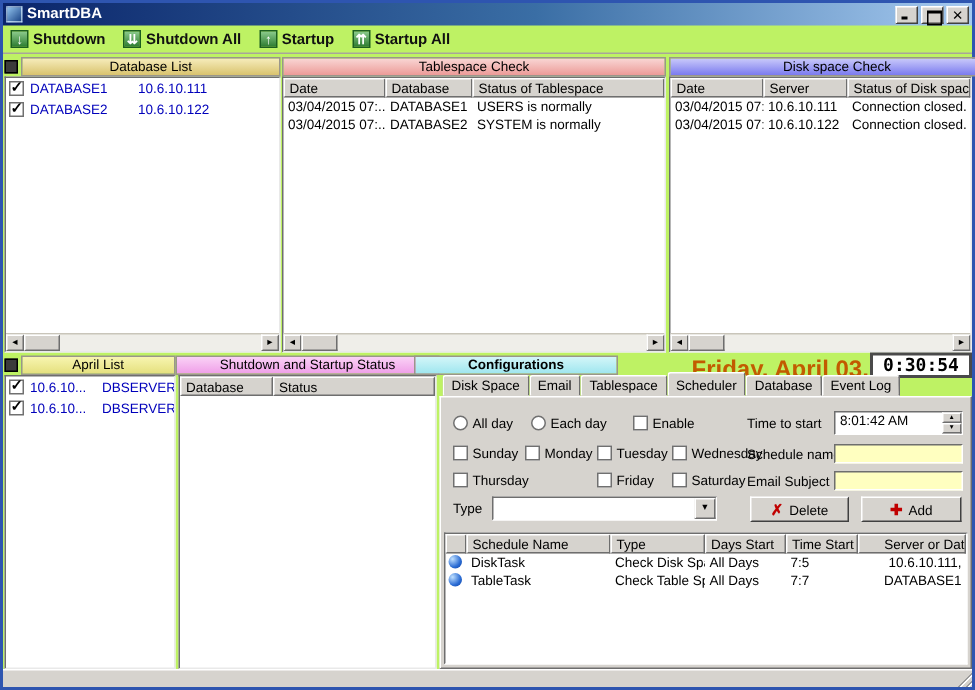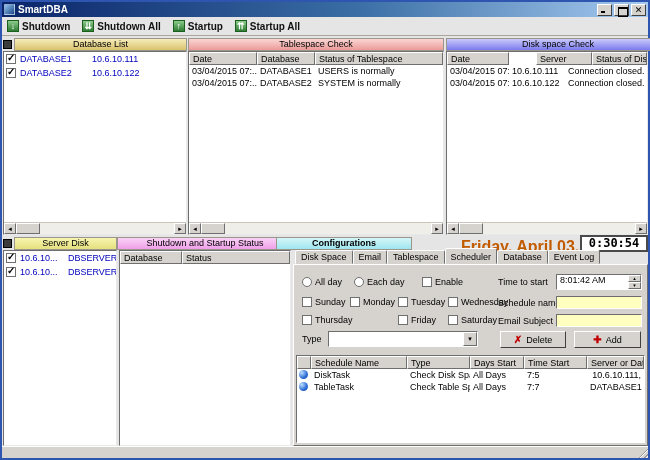--- a/index.html
+++ b/index.html
@@ -1,18 +1,18 @@
 <!DOCTYPE html>
 <html><head>
 <meta charset="utf-8">
 <style>
   *{margin:0;padding:0;box-sizing:border-box;font-family:"Liberation Sans",sans-serif;}
   html,body{width:650px;height:460px;}
   body{position:relative;background:#D6D3CE;overflow:hidden;}
-  .window{position:absolute;inset:0;border:2px solid #2E55B0;background:#e5e5e5;}
+  .window{position:absolute;inset:0;border:2px solid #2E55B0;background:#bef264;}
 
   
   .titlebar{position:absolute;left:0;top:0;right:0;height:15px;background:linear-gradient(90deg,#0A246A,#3A6EA5 55%,#A6CAF0);display:flex;align-items:center;padding:0 2px;gap:3px;}
   .app-icon{width:11px;height:11px;background:linear-gradient(135deg,#8FC1EC,#1C4587);border:1px solid rgba(255,255,255,.4);flex:none;}
   .title-text{color:#fff;font-size:10px;font-weight:bold;}
   .win-btns{margin-left:auto;display:flex;gap:2px;}
   .win-btn{width:15px;height:12px;background:#D6D3CE;border:1px solid;border-color:#fff #404040 #404040 #fff;position:relative;}
   .win-btn.min::after{content:"";position:absolute;left:3px;right:6px;bottom:2px;height:2px;background:#000;}
   .win-btn.max::after{content:"";position:absolute;left:3px;top:2px;width:8px;height:7px;border:1px solid #000;border-top-width:2px;}
   .win-btn.close::after{content:"✕";position:absolute;left:0;right:0;top:0;text-align:center;font-size:9px;line-height:11px;color:#000;}
@@ -83,21 +83,21 @@
   .combo .cval{flex:1;font-size:9px;padding-left:3px;}
   .cbtn{width:14px;height:14px;background:#D6D3CE;border:1px solid;border-color:#fff #6e6e6e #6e6e6e #fff;text-align:center;font-size:7px;line-height:12px;flex:none;color:#000;}
   .btn{position:absolute;height:17px;background:#D6D3CE;border:1px solid;border-color:#fff #404040 #404040 #fff;display:flex;align-items:center;justify-content:center;gap:4px;font-size:9px;color:#000;}
   .btn-del{left:206px;top:66px;width:66px;}
   .btn-add{left:280px;top:66px;width:67px;}
   .x-icon{color:#C00000;font-weight:bold;font-size:10px;}
   .plus-icon{color:#C00000;font-weight:bold;font-size:10px;}
 
   
   .grid{position:absolute;left:2px;top:90px;right:2px;bottom:2px;background:#fff;border:1px solid;border-color:#6e6e6e #fff #fff #6e6e6e;overflow:hidden;}
-  .gc-ic{width:14px;} .gc-name{width:96px;} .gc-type{width:63px;} .gc-days{width:54px;} .gc-time{width:63px;}
+  .gc-ic{width:14px;} .gc-name{width:96px;} .gc-type{width:63px;} .gc-days{width:54px;} .gc-time{width:48px;}
   .gc-srv{flex:1 1 auto !important;text-align:right;}
   .grow{display:flex;height:12px;font-size:9px;color:#000;align-items:center;}
   .grow>div{overflow:hidden;white-space:nowrap;flex:none;padding-left:3px;}
   .grow .gc-ic{padding-left:2px;}
   .grow .gc-srv{text-align:right;padding-right:3px;}
   .globe{display:inline-block;width:9px;height:9px;border-radius:50%;background:radial-gradient(circle at 30% 30%,#BFE0FF,#2B6CD4 60%,#0A3FA0);}
 
   
   .statusbar{position:absolute;left:0;right:0;bottom:0;height:12px;background:#D6D3CE;border-top:1px solid #fff;}
   .grip{position:absolute;right:0;bottom:0;width:12px;height:12px;background:repeating-linear-gradient(135deg,transparent 0 2px,#9a9a9a 2px 3px,#fff 3px 4px);clip-path:polygon(100% 0,100% 100%,0 100%);}
@@ -180,21 +180,21 @@
       <span class="sbtn l"></span>
       <span class="sthumb"></span>
       <span class="strack"></span>
       <span class="sbtn r"></span>
     </div>
   </div>
 
   <div class="panelbody pb-ds">
     <div class="colhdr">
       <div style="width:62px;">Date</div>
-      <div style="width:56px;margin-left:27px;">Server</div>
+      <div style="width:56px;">Server</div>
       <div class="flexfill">Status of Disk space</div>
     </div>
     <div class="trow">
       <div style="width:62px;">03/04/2015 07:...</div>
       <div style="width:56px;">10.6.10.111</div>
       <div class="flexfill">Connection closed.</div>
     </div>
     <div class="trow">
       <div style="width:62px;">03/04/2015 07:...</div>
       <div style="width:56px;">10.6.10.122</div>
@@ -202,21 +202,21 @@
     </div>
     <div class="hscroll">
       <span class="sbtn l"></span>
       <span class="sthumb"></span>
       <span class="strack"></span>
       <span class="sbtn r"></span>
     </div>
   </div>
 
   <span class="mini-sq" style="left:1px;top:237px;"></span>
-  <div class="hdrbar hdr-sv">Server Disk</div>
+  <div class="hdrbar hdr-sv">April List</div>
   <div class="hdrbar hdr-ss">Shutdown and Startup Status</div>
   <div class="hdrbar hdr-cf">Configurations</div>
   <div class="datebar">Friday, April 03, 2015</div>
   <div class="clock">0:30:54</div>
 
   <div class="panelbody pb-sv">
     <div class="lv-row">
       <span class="cb checked"></span>
       <span class="w44">10.6.10...</span>
       <span>DBSERVER_01</span>

